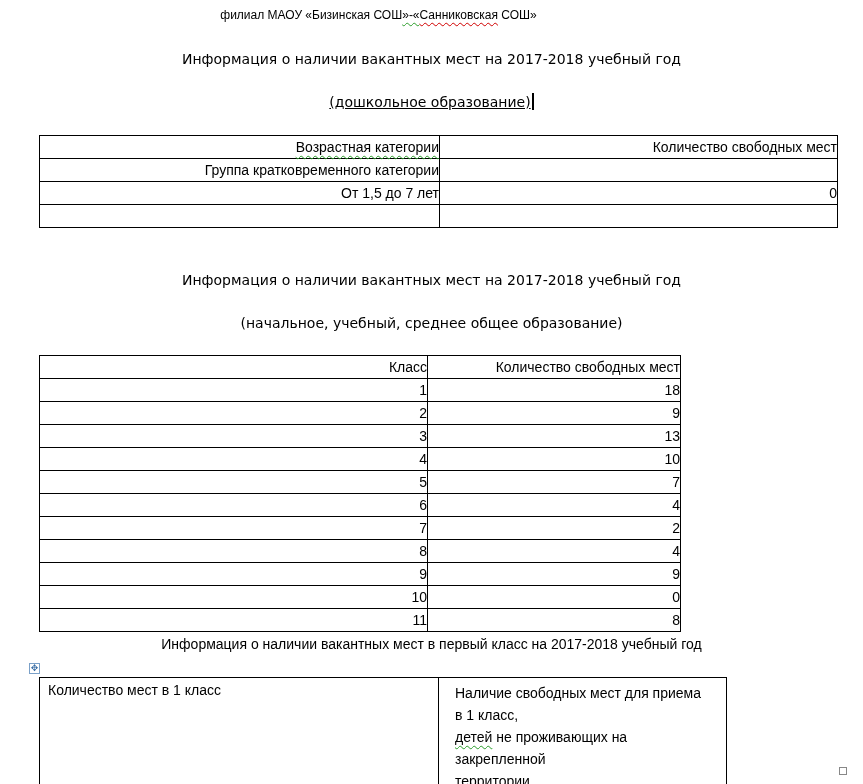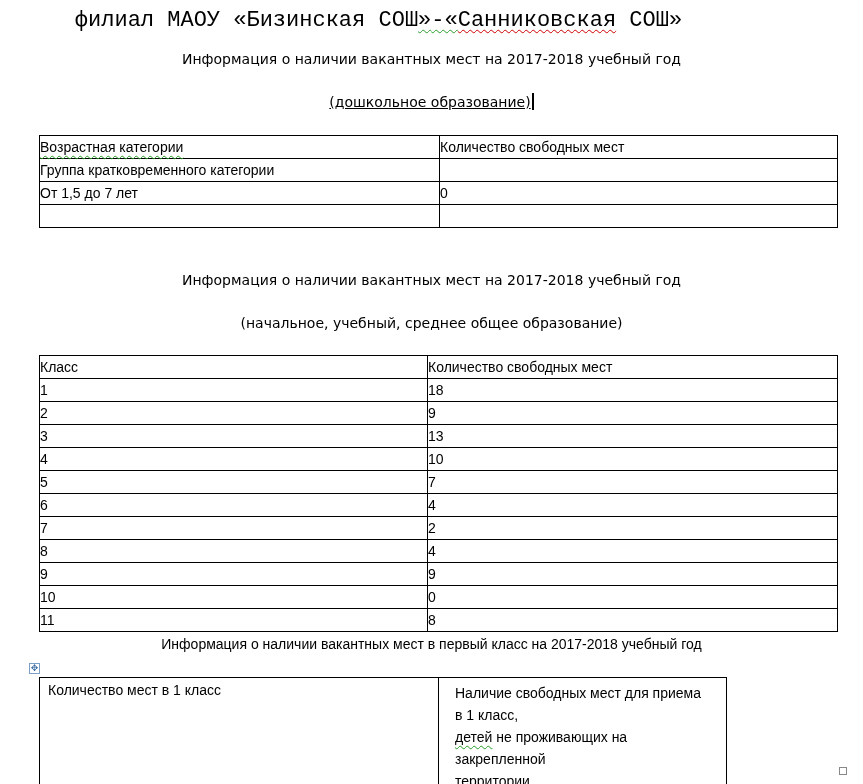--- a/index.html
+++ b/index.html
@@ -1,29 +1,29 @@
 <!DOCTYPE html>
 <html><head>
 <meta charset="utf-8">
 <style>
   html, body { margin:0; padding:0; background:#ffffff; }
   body { width:863px; height:784px; position:relative; overflow:hidden;
          font-family:"Liberation Sans", sans-serif; color:#000; }
   .abs { position:absolute; }
   .center { text-align:center; }
-  .title { top:8px; left:0; width:757px; font-size:22px;font-family:Liberation Mono, monospace; }
+  .title { top:8px; left:0; width:757px; font-size:12px; }
   .sub { left:0; width:863px; font-size:14px; font-family:"DejaVu Sans", sans-serif; }
   .cursor { display:inline-block; width:2px; height:17px; background:#000; vertical-align:-3px; margin-left:1px; }
   .squiggle-red { text-decoration: underline wavy #d00000; text-decoration-thickness:1px; text-underline-offset:3px; }
   .squiggle-green { text-decoration: underline wavy #2a9d2a; text-decoration-thickness:1px; text-underline-offset:3px; }
   table { border-collapse:collapse; position:absolute; font-family:"Liberation Sans Narrow","Liberation Sans", sans-serif; font-size:14px; }
-  td { border:1px solid #000; padding:0; text-align:left; vertical-align:middle; }
+  td { border:1px solid #000; padding:0; text-align:right; vertical-align:middle; }
   .t1 { top:135px; left:39px; width:799px; }
   .t1 td { height:22px; }
-  .t2 { top:355px; left:39px; width:799px; }
+  .t2 { top:355px; left:39px; width:642px; }
   .t2 td { height:22px; }
   .t3 { top:677px; left:39px; width:688px; }
   .t3 td.left-top { text-align:left; vertical-align:top; padding:4px 8px; height:58px; }
   .t3 td.wrap { text-align:left; vertical-align:top; padding:4px 16px; line-height:22px; }
   .t3 td.num { height:22px; }
   .move-handle { top:663px; left:29px; width:9px; height:9px; border:1px solid #7aa0c8; font-size:9px; line-height:9px; text-align:center; color:#3a6ea5; }
   .resize-handle { top:767px; left:839px; width:6px; height:6px; border:1px solid #888; background:#fff; }
 </style>
 </head>
 <body>

